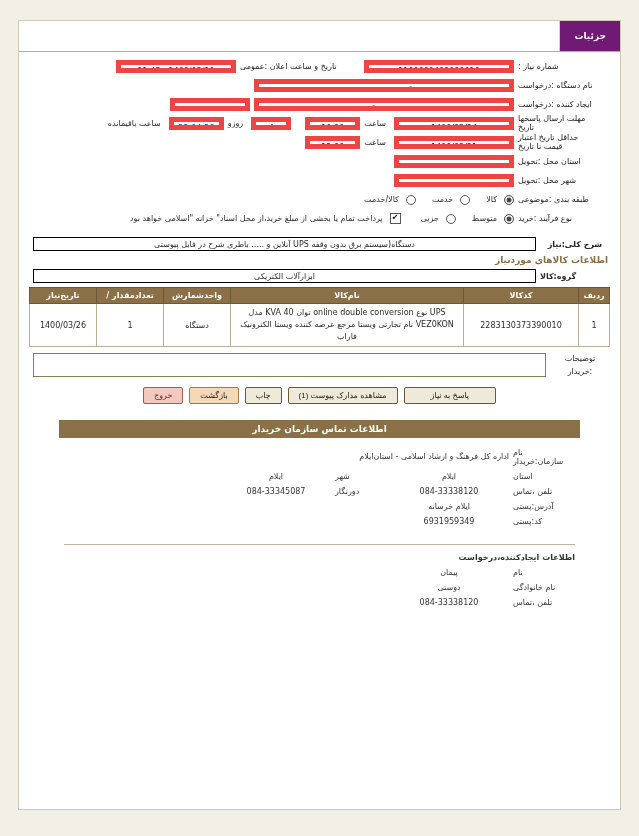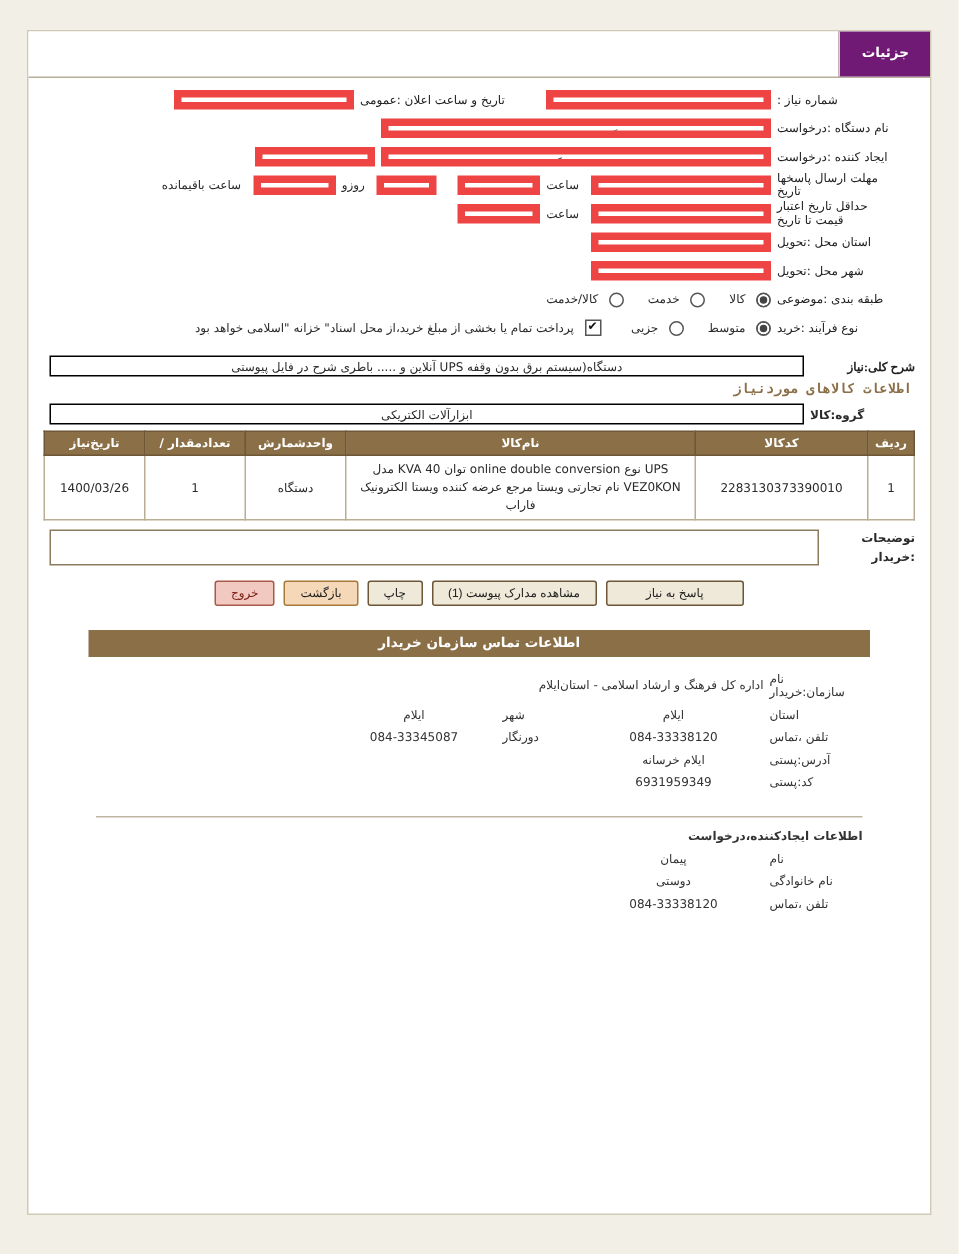--- a/index.html
+++ b/index.html
@@ -90,26 +90,25 @@
   .chk{
     display:inline-block;width:9px;height:9px;border:1px solid #555;
     margin-left:3px;vertical-align:-1px;background:#fff;
     font-size:8px;line-height:8px;text-align:center;color:#111;
   }
   
   .sec-title{
     direction:rtl;text-align:right;
     font-size:9px;font-weight:bold;color:#8a6f47;
     padding:4px 12px 2px 0;
-    font-family:Liberation Mono, monospace;
   }
   .desc-row{
     display:flex;align-items:center;direction:rtl;padding:0 10px;
   }
-  .desc-lbl{width:70px;text-align:right;padding-left:4px;font-size:8px;font-weight:bold;color:#222;font-family:Liberation Serif, serif;}
+  .desc-lbl{width:70px;text-align:center;padding-left:4px;font-size:8px;font-weight:bold;color:#222;}
   .desc-fld{
     flex:1;border:1px solid #000;background:#fff;height:14px;line-height:14px;
     font-size:8px;text-align:center;box-sizing:border-box;margin-left:4px;
   }
   .group-row{display:flex;align-items:center;direction:rtl;padding:2px 10px 4px 10px;}
   .group-lbl{width:70px;text-align:left;padding-left:4px;font-size:8px;font-weight:bold;}
   .group-fld{flex:1;border:1px solid #000;background:#fff;height:14px;line-height:14px;font-size:8px;text-align:center;box-sizing:border-box;margin-left:4px;}
   
   .tbl-wrap{padding:0 10px;direction:rtl;}
   table.goods{
@@ -124,21 +123,21 @@
   }
   table.goods td{
     border:1px solid #b9ae93;padding:3px 2px;text-align:center;
     background:#fff;vertical-align:middle;
   }
   td.name{text-align:center;line-height:1.5;}
   
   .notes{
     display:flex;direction:rtl;padding:6px 10px 0 10px;align-items:flex-start;
   }
-  .notes-lbl{width:60px;text-align:right;font-size:8px;font-weight:bold;padding-left:4px;line-height:1.6;}
+  .notes-lbl{width:60px;text-align:center;font-size:8px;font-weight:normal;padding-left:4px;line-height:1.6;}
   .notes-box{flex:1;border:1px solid #8a7b5c;background:#fff;height:22px;margin-left:4px;}
   
   .btnbar{
     display:flex;direction:rtl;justify-content:center;gap:6px;
     padding:8px 10px 6px 10px;
   }
   .btn{
     border:1px solid #6d5737;background:#efe9d9;color:#222;
     font-size:8px;padding:3px 10px;cursor:pointer;border-radius:2px;
     white-space:nowrap;

